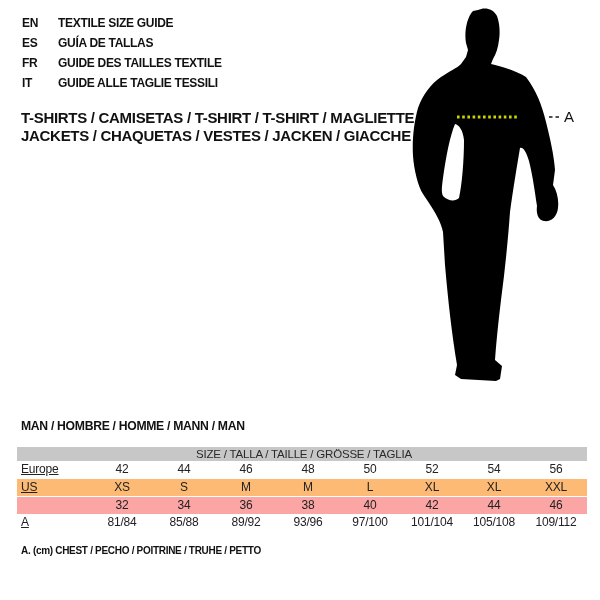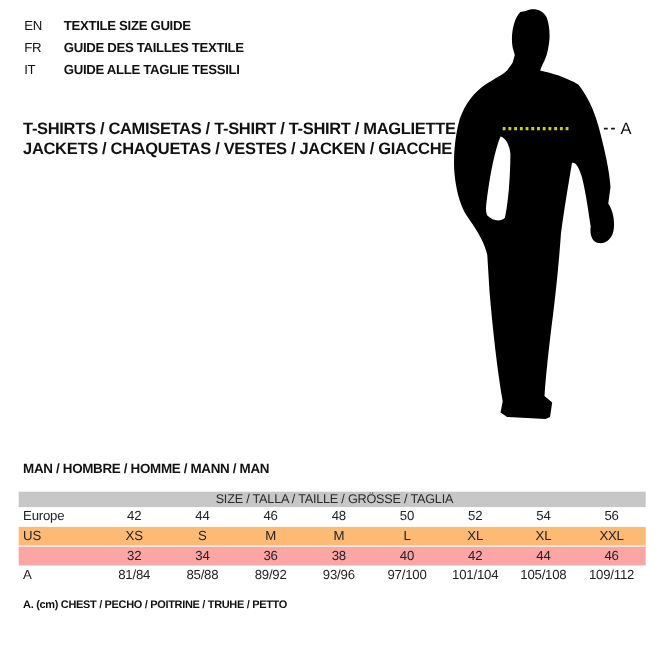--- a/index.html
+++ b/index.html
@@ -3,50 +3,54 @@
 <meta charset="utf-8">
 <style>
   html,body{margin:0;padding:0;background:#fff;}
   .page{
     position:relative;width:600px;height:600px;background:#ffffff;
     font-family:"Liberation Sans",sans-serif;color:#111;overflow:hidden;
   }
   
   .langs{position:absolute;left:22px;top:13px;}
   .lang-row{display:flex;height:20px;align-items:center;}
-  .lang-code{width:36px;font-weight:400;font-size:12px;letter-spacing:-0.3px;}
+  .lang-code{width:36px;font-weight:700;font-size:12px;letter-spacing:-0.3px;}
   .lang-name{font-weight:700;font-size:12px;letter-spacing:-0.3px;white-space:nowrap;}
   
   .garments{position:absolute;left:21px;top:109px;}
   .garment-line{height:18px;line-height:18px;font-weight:700;font-size:15px;letter-spacing:-0.3px;white-space:nowrap;}
   
   .figure-wrap{position:absolute;left:400px;top:0;width:200px;height:400px;}
   .figure-wrap svg{display:block;}
   
   .section-title{position:absolute;left:21px;top:419px;font-weight:700;font-size:12.2px;letter-spacing:-0.3px;}
   
   .size-table{position:absolute;left:17px;top:447px;width:570px;font-size:12px;color:#222;letter-spacing:-0.2px;}
   .st-header{background:#c7c7c7;height:14px;line-height:14px;padding-left:4px;font-size:11.5px;color:#2a2a2a;text-align:center;}
   .st-row{display:flex;height:17.5px;line-height:17.5px;box-sizing:border-box;}
   .st-row.alt{background:#fdba74;}
   .st-row.alt2{background:#fca5a5;border-top:1px solid #ffffff;}
-  .st-label{width:70px;padding-left:4px;}
+  .st-label{width:70px;padding-left:4px;text-decoration:underline;}
   .st-cell{flex:1;text-align:center;}
   
   .footnote{position:absolute;left:21px;top:545px;font-weight:700;font-size:10px;letter-spacing:-0.3px;}
 </style>
 </head>
 <body>
 
 <div class="page">
 
   <div class="langs">
     <div class="lang-row">
       <span class="lang-code">EN</span>
       <span class="lang-name">TEXTILE SIZE GUIDE</span>
+    </div>
+    <div class="lang-row">
+      <span class="lang-code">ES</span>
+      <span class="lang-name">GUÍA DE TALLAS</span>
     </div>
     <div class="lang-row">
       <span class="lang-code">FR</span>
       <span class="lang-name">GUIDE DES TAILLES TEXTILE</span>
     </div>
     <div class="lang-row">
       <span class="lang-code">IT</span>
       <span class="lang-name">GUIDE ALLE TAGLIE TESSILI</span>
     </div>
   </div>

